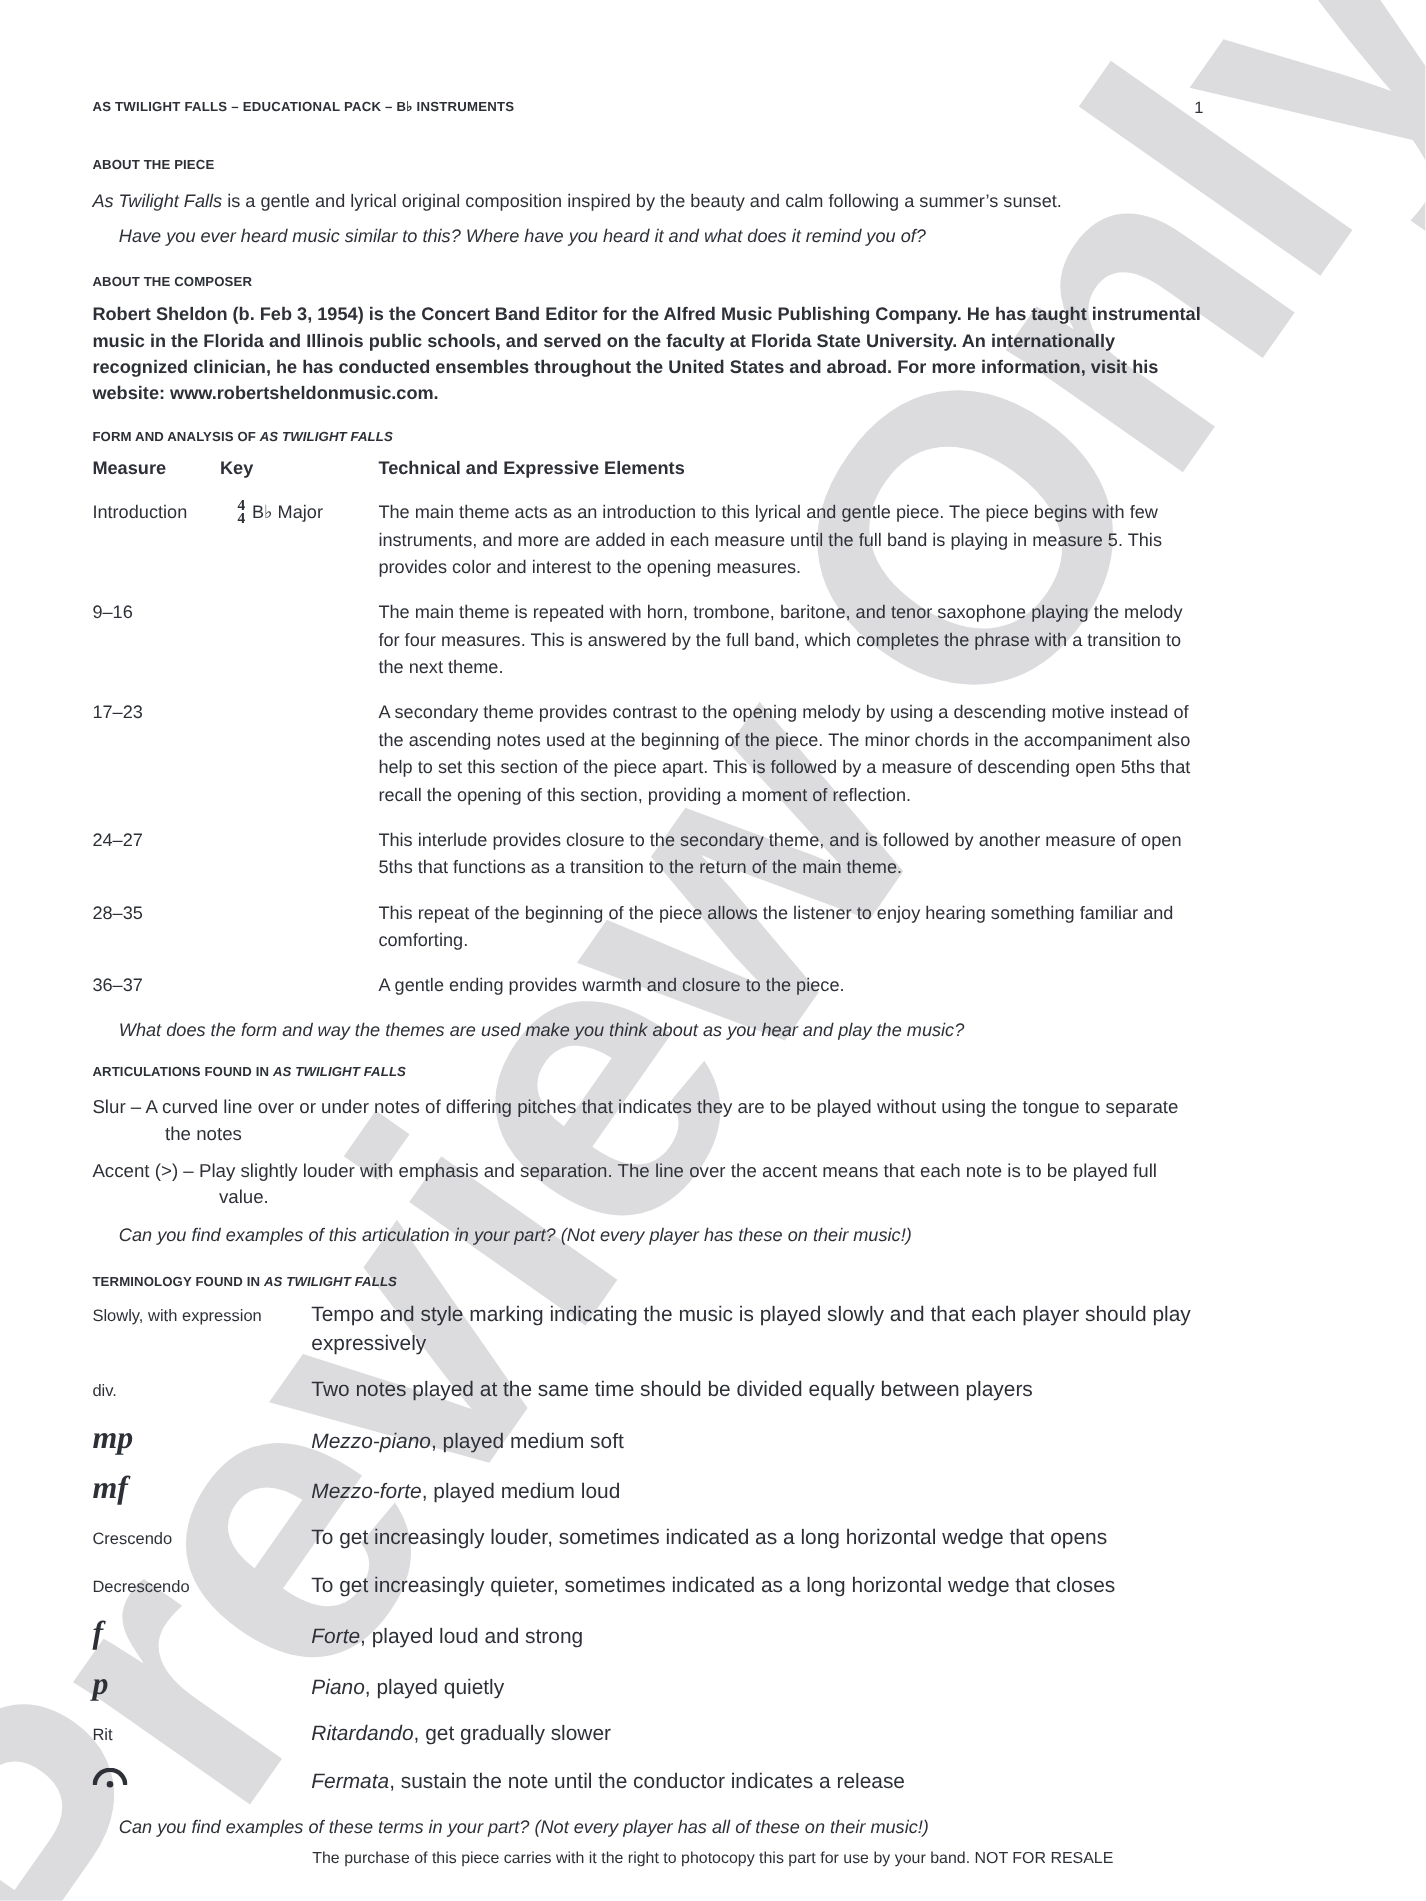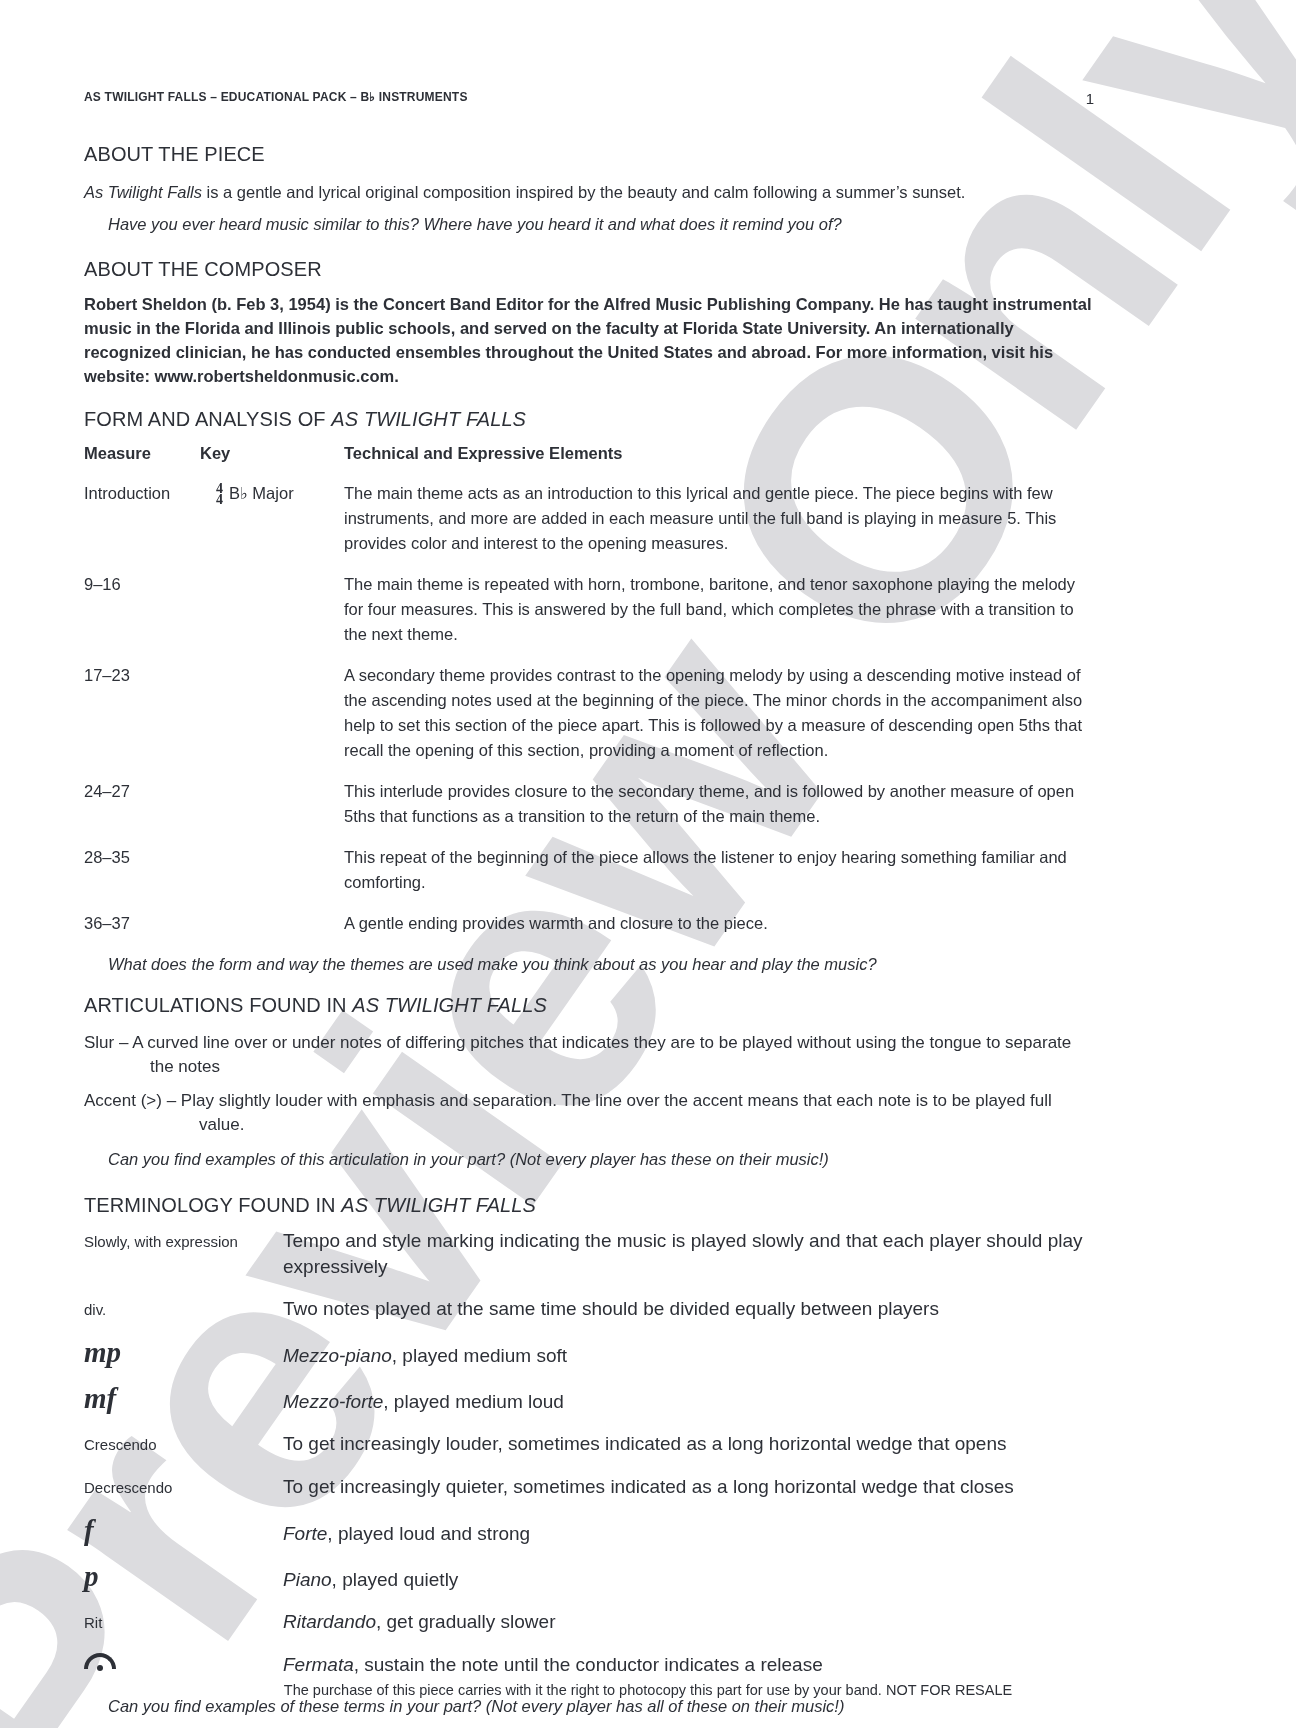--- a/index.html
+++ b/index.html
@@ -10,21 +10,21 @@
   .watermark {
     position:absolute; left:-690px; top:668px; width:2600px; text-align:center;
     font:700 370px/1.1 "Liberation Sans", sans-serif; letter-spacing:-8px;
     color:#dcdcdf; transform:rotate(-55deg); z-index:0; white-space:nowrap;
     user-select:none; pointer-events:none;
   }
   .content { position:absolute; left:84px; top:90px; width:1012px; z-index:1; }
   .header-row { display:flex; justify-content:space-between; align-items:flex-start; }
   .doc-title { font-weight:bold; font-size:12px; letter-spacing:.2px; }
   .page-num { font-size:15px; padding-right:2px; }
-  h2 { font-size:20px; font-weight:normal; margin:0; letter-spacing:.1px; }
+  h2 { font-size:12px; font-weight:bold; margin:0; letter-spacing:.1px; }
   .it { font-style:italic; }
   p { margin:0; }
   .body { font-size:16.5px; line-height:25px; }
   .comp { line-height:24px;font-weight:bold; }
   .question { font-size:16.5px; line-height:25px; font-style:italic; padding-left:24px; }
   .mt-36{margin-top:36px}.mt-22{margin-top:22px}.mt-21{margin-top:21px}.mt-20{margin-top:20px}
   .mt-19{margin-top:19px}.mt-17{margin-top:17px}.mt-14{margin-top:14px}.mt-13{margin-top:13px}
   .mt-11{margin-top:11px}.mt-7{margin-top:7px}.mt-3{margin-top:3px}.mt-0{margin-top:0}
   .tbl-head, .trow { display:grid; grid-template-columns:116px 144px 1fr; }
   .tbl-head { font-weight:bold; font-size:16.5px; line-height:18px; }

